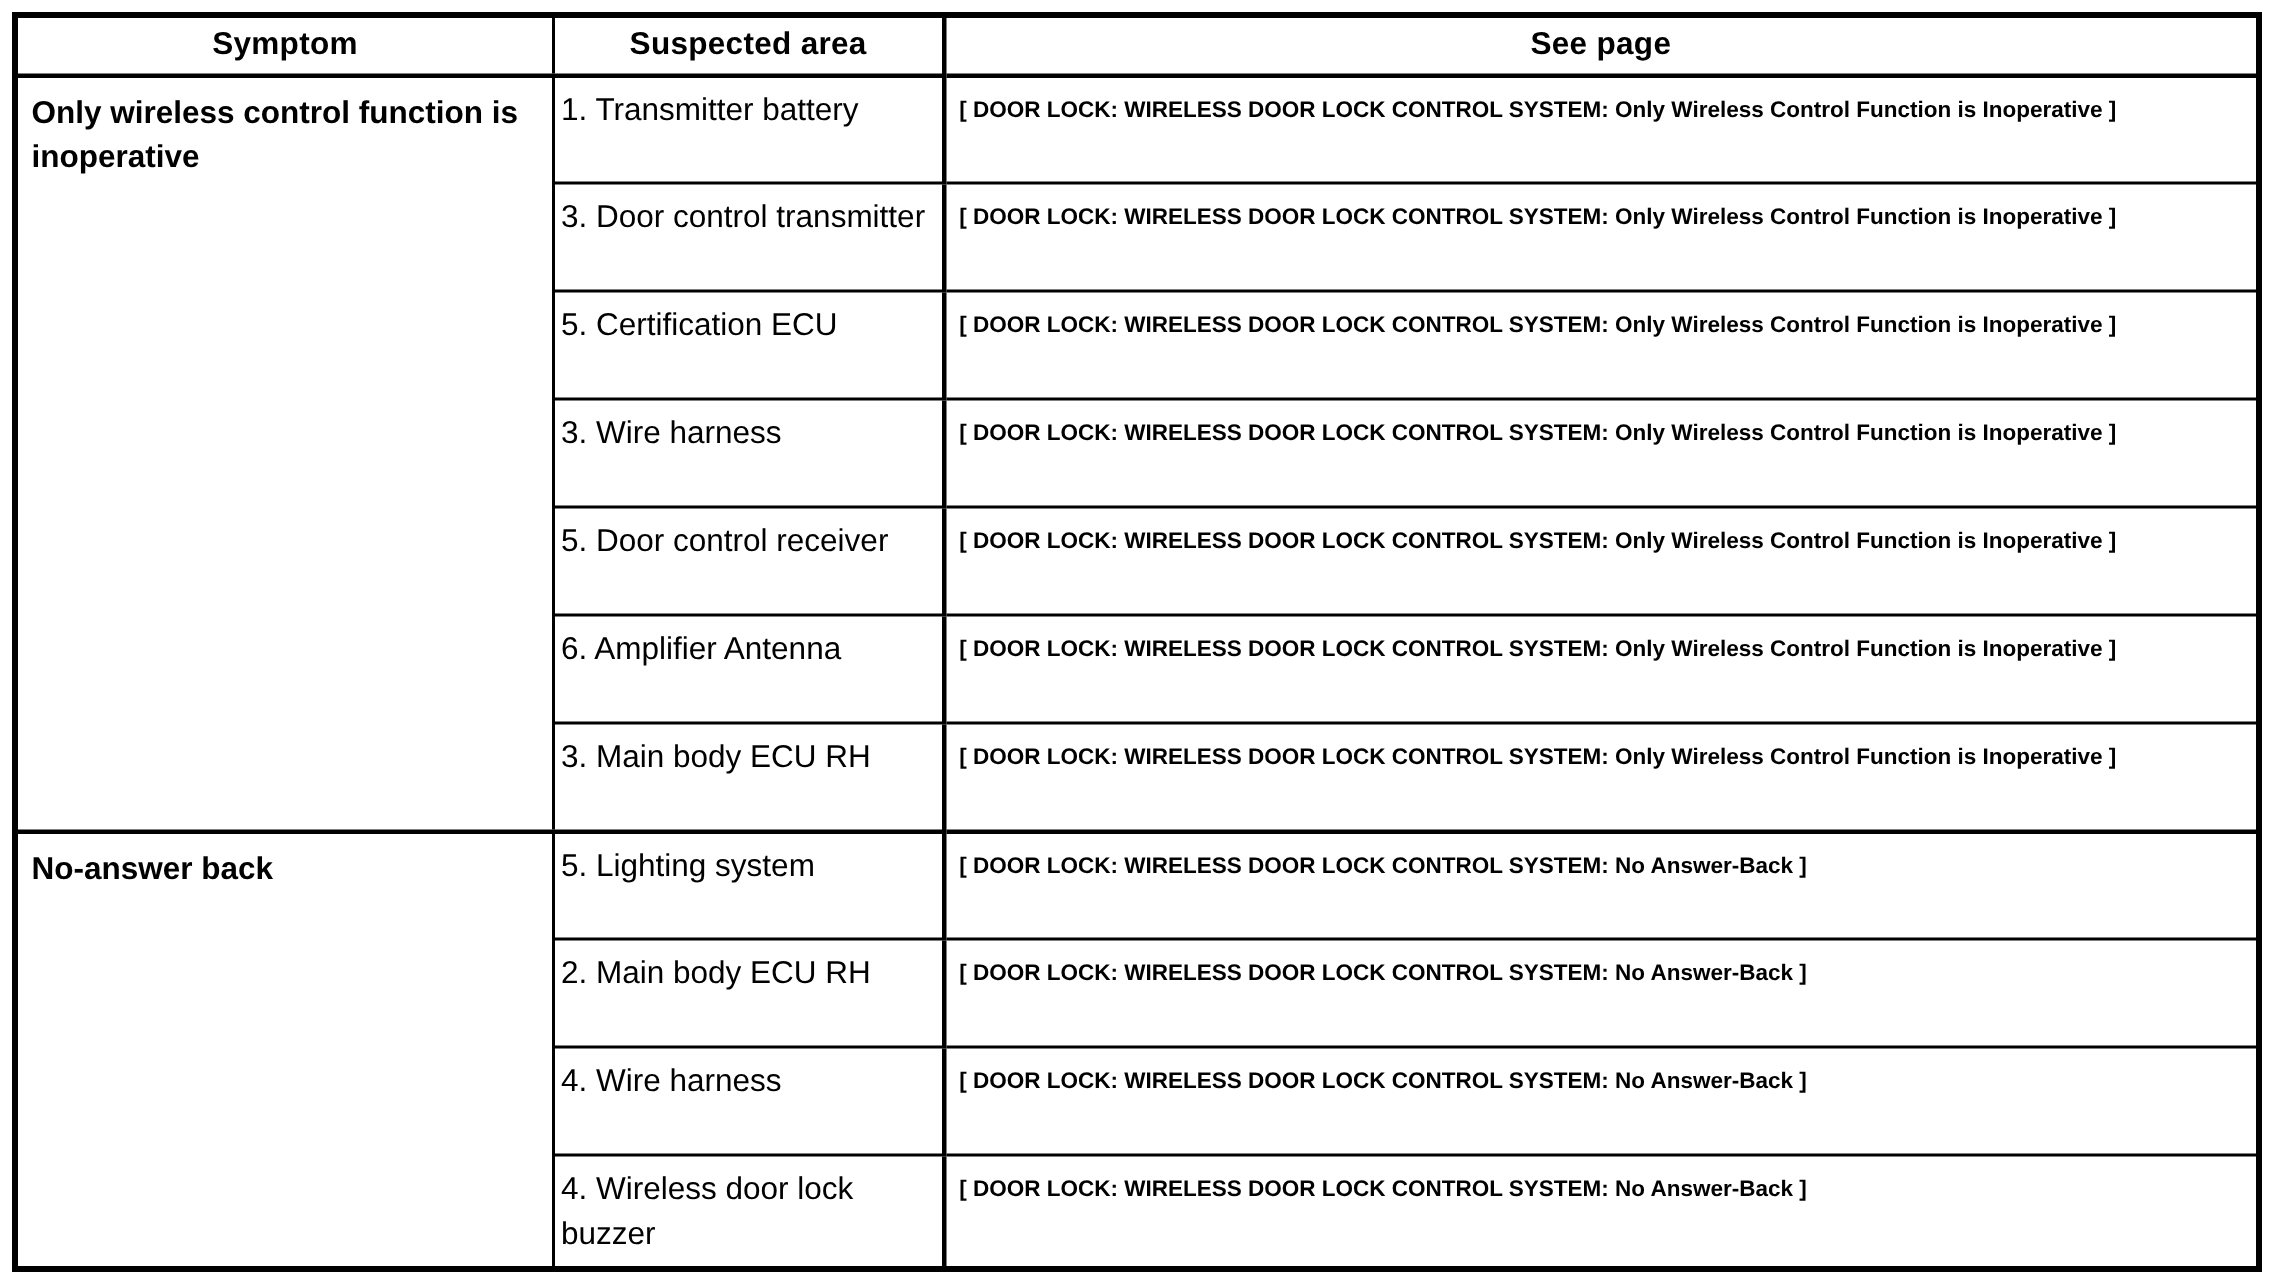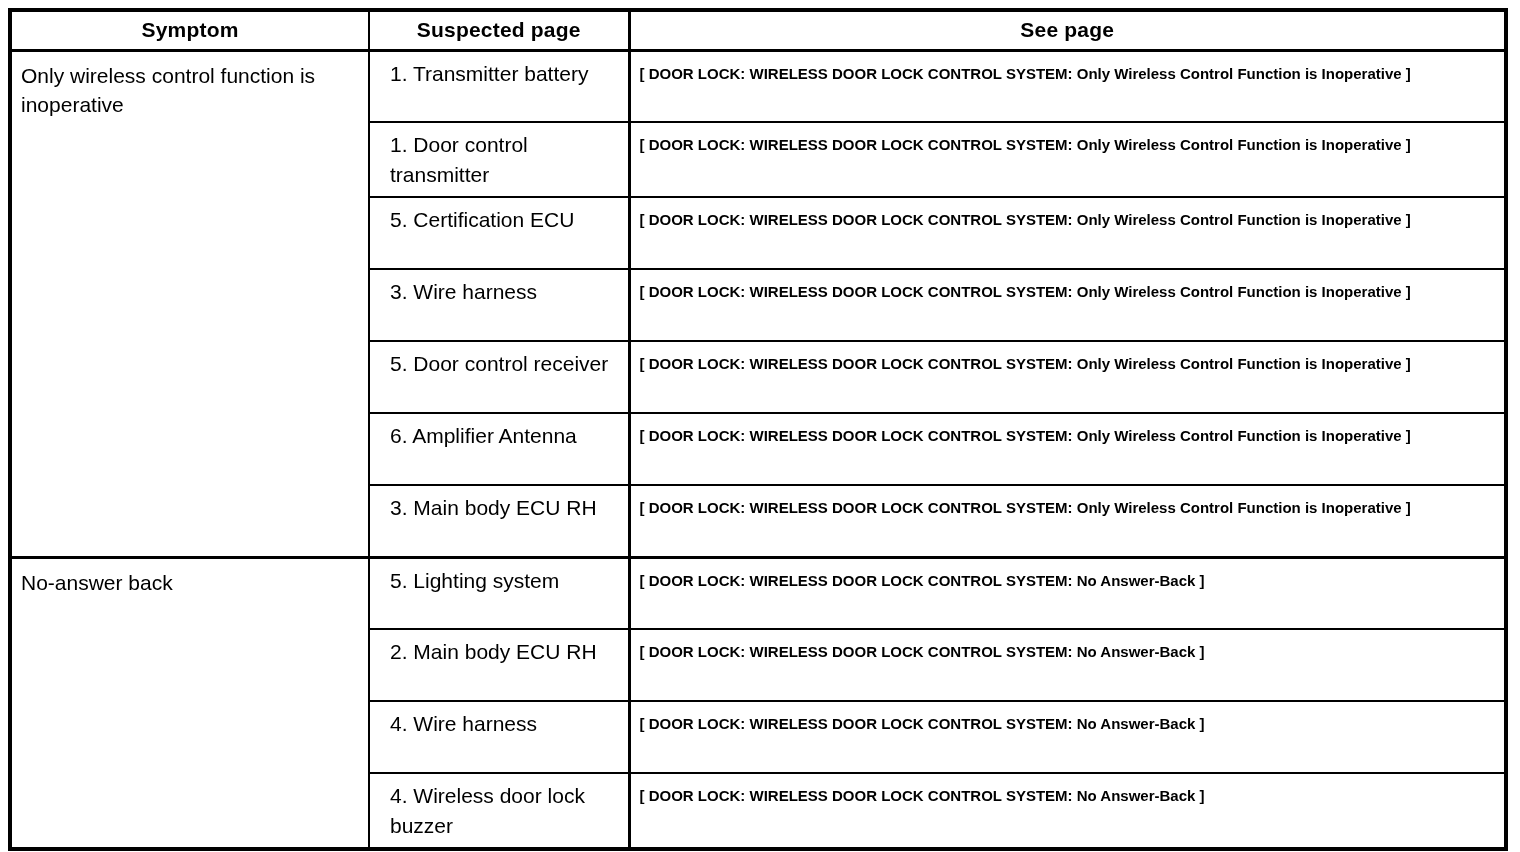--- a/index.html
+++ b/index.html
@@ -53,26 +53,26 @@
   }
   thead th.th-seepage { border-left-width: 3px; }
 
   
   tr.section-start > td { border-top: 3px solid #000; }
 
   td.symptom-cell {
     padding: 9px 12px 6px 9px;
     font-size: 21px;
     line-height: 29px;
-    font-weight: normal;
+    font-weight: bold;
     vertical-align: top;
   }
 
   td.area-cell {
-    padding: 7px 4px 6px 20px;
+    padding: 7px 4px 6px 4px;
     font-size: 21px;
     line-height: 30px;
     font-weight: normal;
   }
 
   td.seepage-cell {
     padding: 7px 8px 6px 9px;
     font-size: 15px;
     line-height: 30px;
     font-weight: bold;
@@ -87,32 +87,32 @@
 <div id="table-wrap">
   <table class="symptom-table">
     <colgroup>
       <col class="col-symptom">
       <col class="col-area">
       <col class="col-seepage">
     </colgroup>
     <thead>
       <tr>
         <th class="th-symptom">Symptom</th>
-        <th class="th-area">Suspected page</th>
+        <th class="th-area">Suspected area</th>
         <th class="th-seepage">See page</th>
       </tr>
     </thead>
     <tbody id="table-body">
         <tr class="data-row section-start">
           <td class="symptom-cell" rowspan="7">Only wireless control function is inoperative</td>
           <td class="area-cell">1. Transmitter battery</td>
           <td class="seepage-cell">[ DOOR LOCK: WIRELESS DOOR LOCK CONTROL SYSTEM: Only Wireless Control Function is Inoperative ]</td>
         </tr>
         <tr class="data-row">
-          <td class="area-cell">1. Door control transmitter</td>
+          <td class="area-cell">3. Door control transmitter</td>
           <td class="seepage-cell">[ DOOR LOCK: WIRELESS DOOR LOCK CONTROL SYSTEM: Only Wireless Control Function is Inoperative ]</td>
         </tr>
         <tr class="data-row">
           <td class="area-cell">5. Certification ECU</td>
           <td class="seepage-cell">[ DOOR LOCK: WIRELESS DOOR LOCK CONTROL SYSTEM: Only Wireless Control Function is Inoperative ]</td>
         </tr>
         <tr class="data-row">
           <td class="area-cell">3. Wire harness</td>
           <td class="seepage-cell">[ DOOR LOCK: WIRELESS DOOR LOCK CONTROL SYSTEM: Only Wireless Control Function is Inoperative ]</td>
         </tr>

